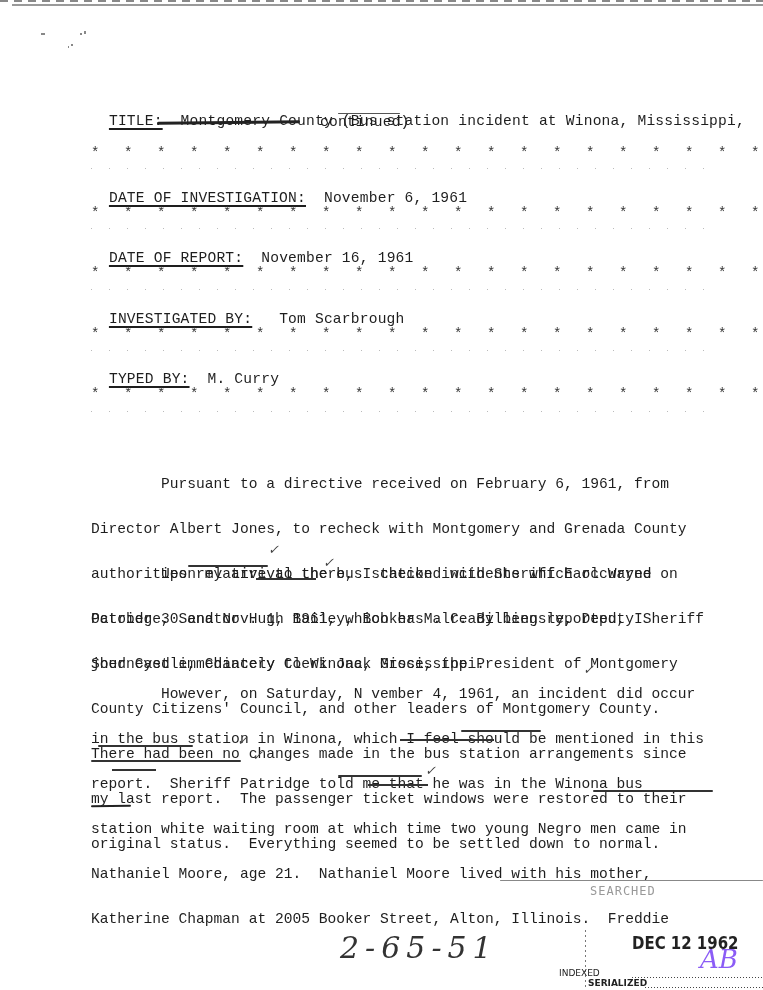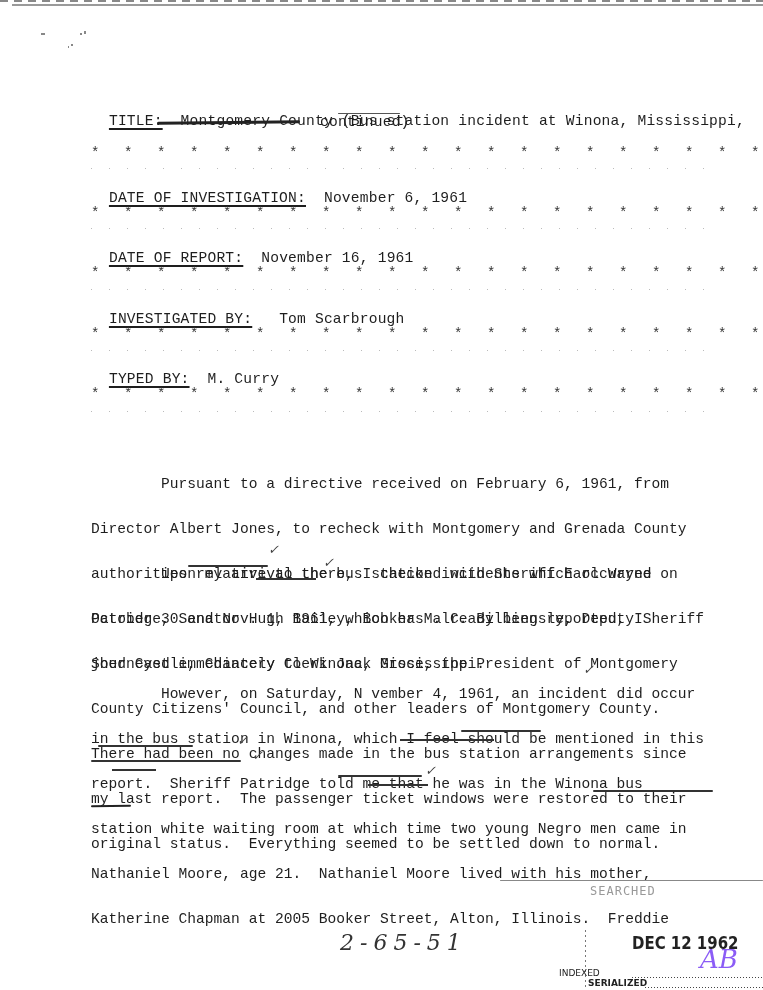--- a/index.html
+++ b/index.html
@@ -83,21 +83,21 @@
     }
     .strike {
       position: absolute;
       height: 1.5px;
       background: #333;
     }
     .handwritten {
       position: absolute;
       font-family: "DejaVu Serif", serif;
       font-style: italic;
-      font-size: 22px;
+      font-size: 30px;
       color: #333;
       letter-spacing: 6px;
     }
     .stamp-date {
       position: absolute;
       font-family: "DejaVu Sans", sans-serif;
       font-weight: bold;
       font-size: 17px;
       color: #222;
       letter-spacing: 0px;

